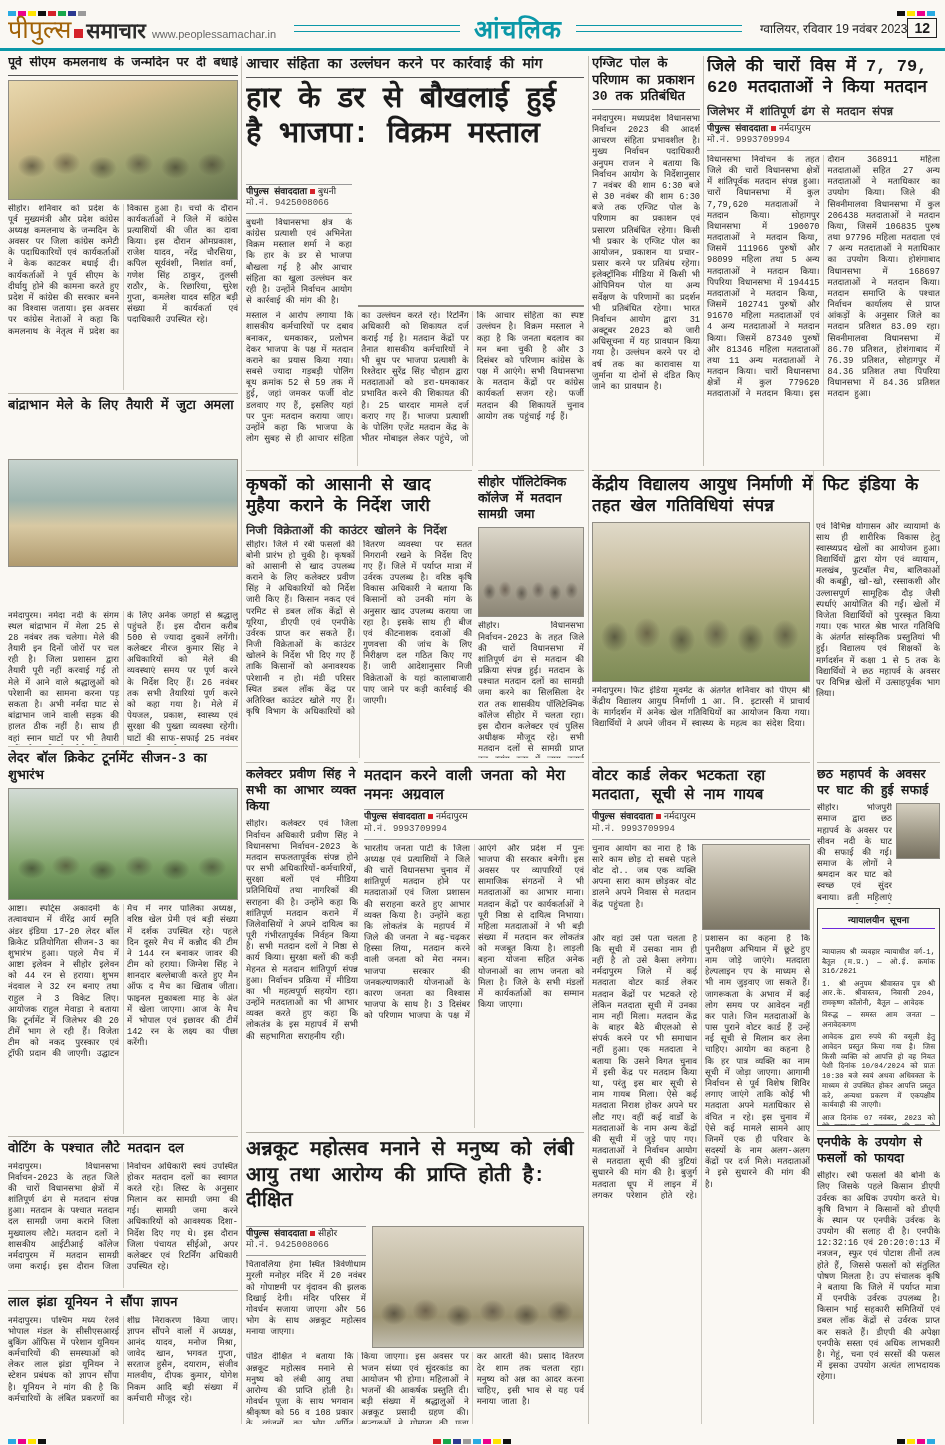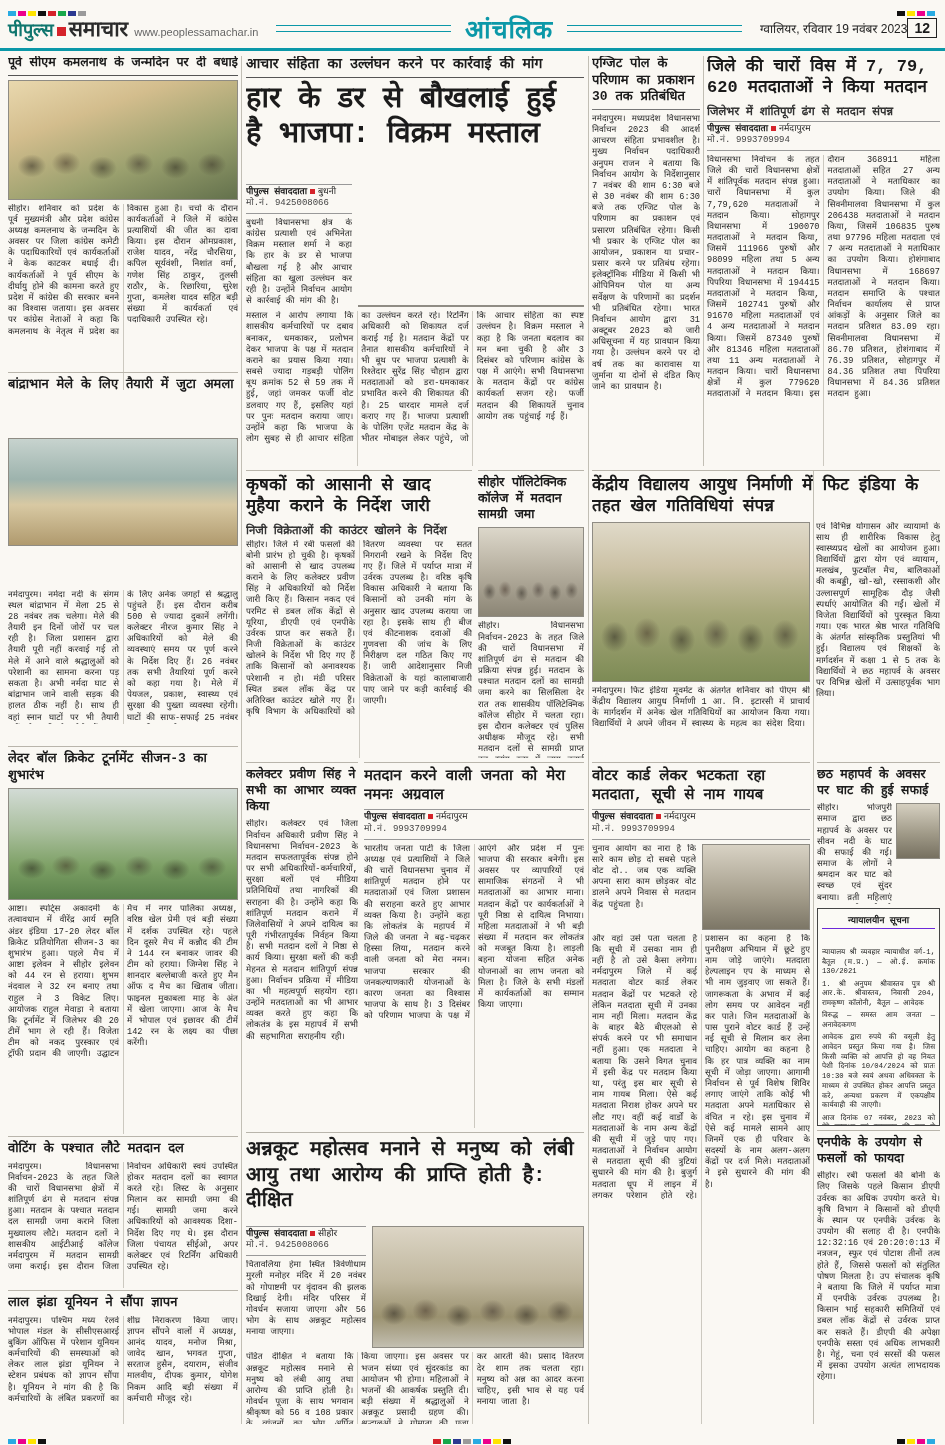--- a/index.html
+++ b/index.html
@@ -13,21 +13,21 @@
   .regrow { position:absolute; left:8px; right:8px; display:flex; justify-content:space-between; }
   .regrow.top { top:2px; } .regrow.bottom { top:1430px; }
   .marks i { display:inline-block; width:8px; height:5px; margin-right:2px; }
   .marks .c{background:#29abe2}.marks .m{background:#ec008c}.marks .y{background:#ffe400}
   .marks .k{background:#111}.marks .r{background:#d5232a}.marks .g{background:#17a84b}
   .marks .b{background:#2b3990}.marks .gy{background:#9a9a9a}
   
   .mast { position:absolute; top:10px; left:8px; right:8px; height:36px;
           display:flex; align-items:center; justify-content:space-between; }
   .logo { display:flex; align-items:baseline; white-space:nowrap; }
-  .logo-a { font-weight:bold; font-size:18px; color:#0f766e; }
+  .logo-a { font-weight:normal; font-size:25px; color:#a16207; }
   .logo-sq { width:9px; height:9px; background:#d5232a; display:inline-block; margin:0 3px; }
   .logo-b { font-weight:bold; font-size:21px; color:#2b2b2b; }
   .site { font-size:11px; color:#666; margin-left:6px; }
   .section-name { display:flex; align-items:center; flex:1; margin:0 18px; }
   .sec-line { flex:1; height:7px; border-top:1.5px solid #0b98a8; border-bottom:1.5px solid #0b98a8; }
   .sec-text { font-size:25px; font-weight:bold; color:#0b98a8; padding:0 14px; letter-spacing:1px; }
   .date-page { display:flex; align-items:center; white-space:nowrap; }
   .dateline { font-size:12px; color:#222; }
   .pageno { border:1.5px solid #222; font-weight:bold; font-size:14px; padding:1px 6px; }
   .teal-rule { position:absolute; top:48px; left:0; width:945px; height:3px; background:#0b98a8; }
@@ -112,21 +112,21 @@
 <div class="vrule" style="left:588px; top:56px; height:1368px;"></div>
 <div class="vrule" style="left:703px; top:56px; height:410px;"></div>
 <div class="vrule" style="left:813px; top:470px; height:954px;"></div>
 
 <article class="art" style="left:8px; top:56px; width:230px; height:334px;">
   <div class="kicker k-sm">पूर्व सीएम कमलनाथ के जन्मदिन पर दी बधाई</div>
   <div class="photo ph-birthday crowd" style="height:120px;"></div>
   <div class="body-text cols-2 fill">सीहोर। शनिवार को प्रदेश के पूर्व मुख्यमंत्री और प्रदेश कांग्रेस अध्यक्ष कमलनाथ के जन्मदिन के अवसर पर जिला कांग्रेस कमेटी के पदाधिकारियों एवं कार्यकर्ताओं ने केक काटकर बधाई दी। कार्यकर्ताओं ने पूर्व सीएम के दीर्घायु होने की कामना करते हुए प्रदेश में कांग्रेस की सरकार बनने का विश्वास जताया। इस अवसर पर कांग्रेस नेताओं ने कहा कि कमलनाथ के नेतृत्व में प्रदेश का विकास हुआ है। चर्चा के दौरान कार्यकर्ताओं ने जिले में कांग्रेस प्रत्याशियों की जीत का दावा किया। इस दौरान ओमप्रकाश, राजेश यादव, नरेंद्र चौरसिया, कपिल सूर्यवंशी, निशांत वर्मा, गणेश सिंह ठाकुर, तुलसी राठौर, के. रिछारिया, सुरेश गुप्ता, कमलेश यादव सहित बड़ी संख्या में कार्यकर्ता एवं पदाधिकारी उपस्थित रहे।</div>
 </article>
 
-<article class="art bt" style="left:8px; top:372px; width:230px; height:352px;gap:40px;">
+<article class="art bt" style="left:8px; top:393px; width:230px; height:352px;gap:40px;">
   <h3 class="h-sm">बांद्राभान मेले के लिए तैयारी में जुटा अमला</h3>
   <div class="photo ph-mela" style="height:108px;"></div>
   <div class="body-text cols-2 fill">नर्मदापुरम। नर्मदा नदी के संगम स्थल बांद्राभान में मेला 25 से 28 नवंबर तक चलेगा। मेले की तैयारी इन दिनों जोरों पर चल रही है। जिला प्रशासन द्वारा तैयारी पूरी नहीं करवाई गई तो मेले में आने वाले श्रद्धालुओं को परेशानी का सामना करना पड़ सकता है। अभी नर्मदा घाट से बांद्राभान जाने वाली सड़क की हालत ठीक नहीं है। साथ ही वहां स्नान घाटों पर भी तैयारी नहीं हो सकी है। मेले में स्नान के लिए अनेक जगहों से श्रद्धालु पहुंचते हैं। इस दौरान करीब 500 से ज्यादा दुकानें लगेंगी। कलेक्टर नीरज कुमार सिंह ने अधिकारियों को मेले की व्यवस्थाएं समय पर पूर्ण करने के निर्देश दिए हैं। 26 नवंबर तक सभी तैयारियां पूर्ण करने को कहा गया है। मेले में पेयजल, प्रकाश, स्वास्थ्य एवं सुरक्षा की पुख्ता व्यवस्था रहेगी। घाटों की साफ-सफाई 25 नवंबर तक की जाएगी।</div>
 </article>
 
 <article class="art bt" style="left:8px; top:746px; width:230px; height:388px;">
   <h3 class="h-sm">लेदर बॉल क्रिकेट टूर्नामेंट सीजन-3 का शुभारंभ</h3>
   <div class="photo ph-cricket crowd" style="height:112px;"></div>
   <div class="body-text cols-2 fill">आष्टा। स्पोर्ट्स अकादमी के तत्वावधान में वीरेंद्र आर्य स्मृति अंडर इंडिया 17-20 लेदर बॉल क्रिकेट प्रतियोगिता सीजन-3 का शुभारंभ हुआ। पहले मैच में आष्टा इलेवन ने सीहोर इलेवन को 44 रन से हराया। शुभम नंदवाल ने 32 रन बनाए तथा राहुल ने 3 विकेट लिए। आयोजक राहुल मेवाड़ा ने बताया कि टूर्नामेंट में जिलेभर की 20 टीमें भाग ले रही हैं। विजेता टीम को नकद पुरस्कार एवं ट्रॉफी प्रदान की जाएगी। उद्घाटन मैच में नगर पालिका अध्यक्ष, वरिष्ठ खेल प्रेमी एवं बड़ी संख्या में दर्शक उपस्थित रहे। पहले दिन दूसरे मैच में कन्नौद की टीम ने 144 रन बनाकर जावर की टीम को हराया। जिग्नेश सिंह ने शानदार बल्लेबाजी करते हुए मैन ऑफ द मैच का खिताब जीता। फाइनल मुकाबला माह के अंत में खेला जाएगा। आज के मैच में भोपाल एवं इछावर की टीमें 142 रन के लक्ष्य का पीछा करेंगी।</div>
 </article>
@@ -226,21 +226,21 @@
   <h3 class="h-xs">छठ महापर्व के अवसर पर घाट की हुई सफाई</h3>
   <div class="row fill">
     <div class="body-text fill">सीहोर। भोजपुरी समाज द्वारा छठ महापर्व के अवसर पर सीवन नदी के घाट की सफाई की गई। समाज के लोगों ने श्रमदान कर घाट को स्वच्छ एवं सुंदर बनाया। व्रती महिलाएं अस्ताचलगामी सूर्य को अर्घ्य देंगी। समिति ने घाट पर प्रकाश एवं सुरक्षा व्यवस्था की मांग की है। पर्व पर घाट पर सुंदरकांड का आयोजन भी किया जाएगा।</div>
     <div class="photo ph-chhath" style="width:44px; height:56px; margin-left:4px;"></div>
   </div>
 </article>
 
 <section class="art" style="left:817px; top:908px; width:123px; height:218px;">
   <div class="notice-box">
     <div class="n-title">न्यायालयीन सूचना</div>
-    <p class="n-line">न्यायालय श्री व्यवहार न्यायाधीश वर्ग-1, बैतूल (म.प्र.) — ओ.ई. क्रमांक 130/2021</p>
+    <p class="n-line">न्यायालय श्री व्यवहार न्यायाधीश वर्ग-1, बैतूल (म.प्र.) — ओ.ई. क्रमांक 316/2021</p>
     <p class="n-line">1. श्री अनुपम श्रीवास्तव पुत्र श्री आर.के. श्रीवास्तव, निवासी 204, रामकृष्ण कॉलोनी, बैतूल — आवेदक</p>
     <p class="n-line">विरुद्ध — समस्त आम जनता — अनावेदकगण</p>
     <p class="n-line">आवेदक द्वारा रुपये की वसूली हेतु आवेदन प्रस्तुत किया गया है। जिस किसी व्यक्ति को आपत्ति हो वह नियत पेशी दिनांक 10/04/2024 को प्रातः 10:30 बजे स्वयं अथवा अधिवक्ता के माध्यम से उपस्थित होकर आपत्ति प्रस्तुत करे, अन्यथा प्रकरण में एकपक्षीय कार्यवाही की जाएगी।</p>
     <p class="n-line">आज दिनांक 07 नवंबर, 2023 को मेरे हस्ताक्षर एवं न्यायालय की मुद्रा से जारी किया गया।</p>
     <p class="n-line">न्यायाधीश के आदेश से, रीडर — बैतूल</p>
   </div>
 </section>
 
 <article class="art bt" style="left:817px; top:1130px; width:123px; height:294px;">
   <h3 class="h-xs">एनपीके के उपयोग से फसलों को फायदा</h3>

